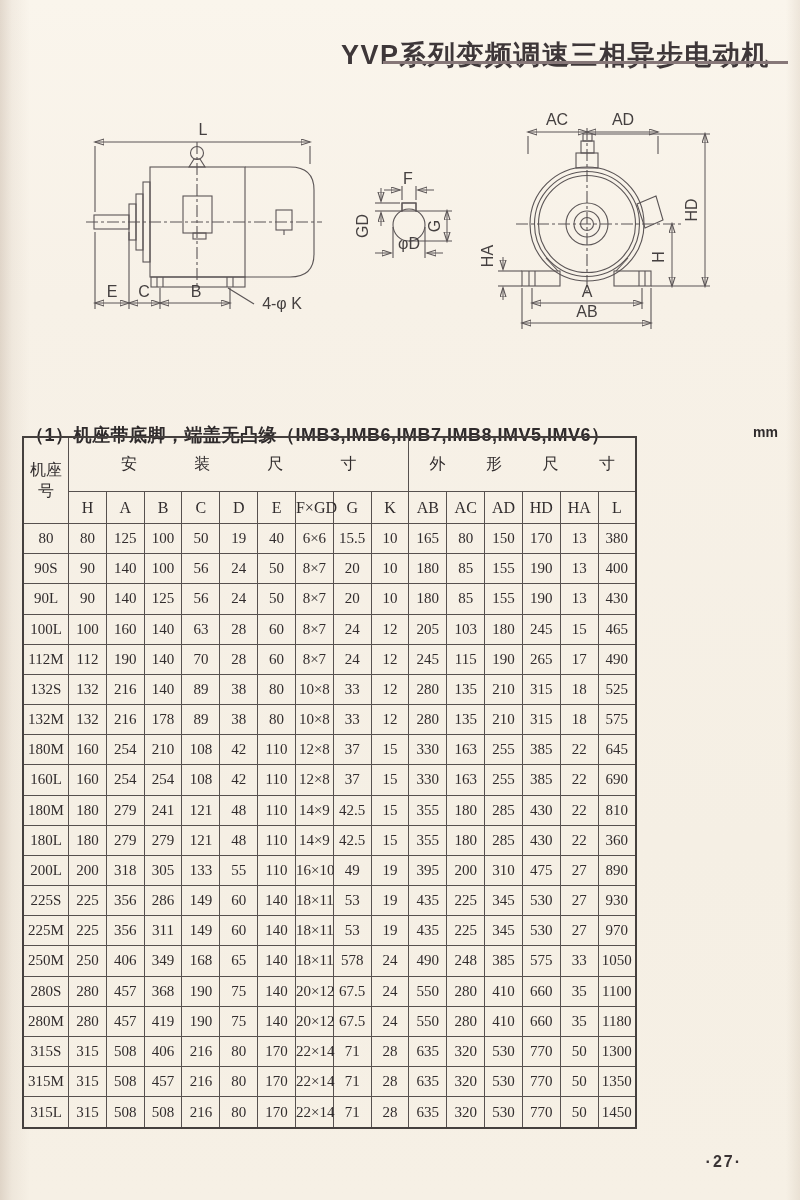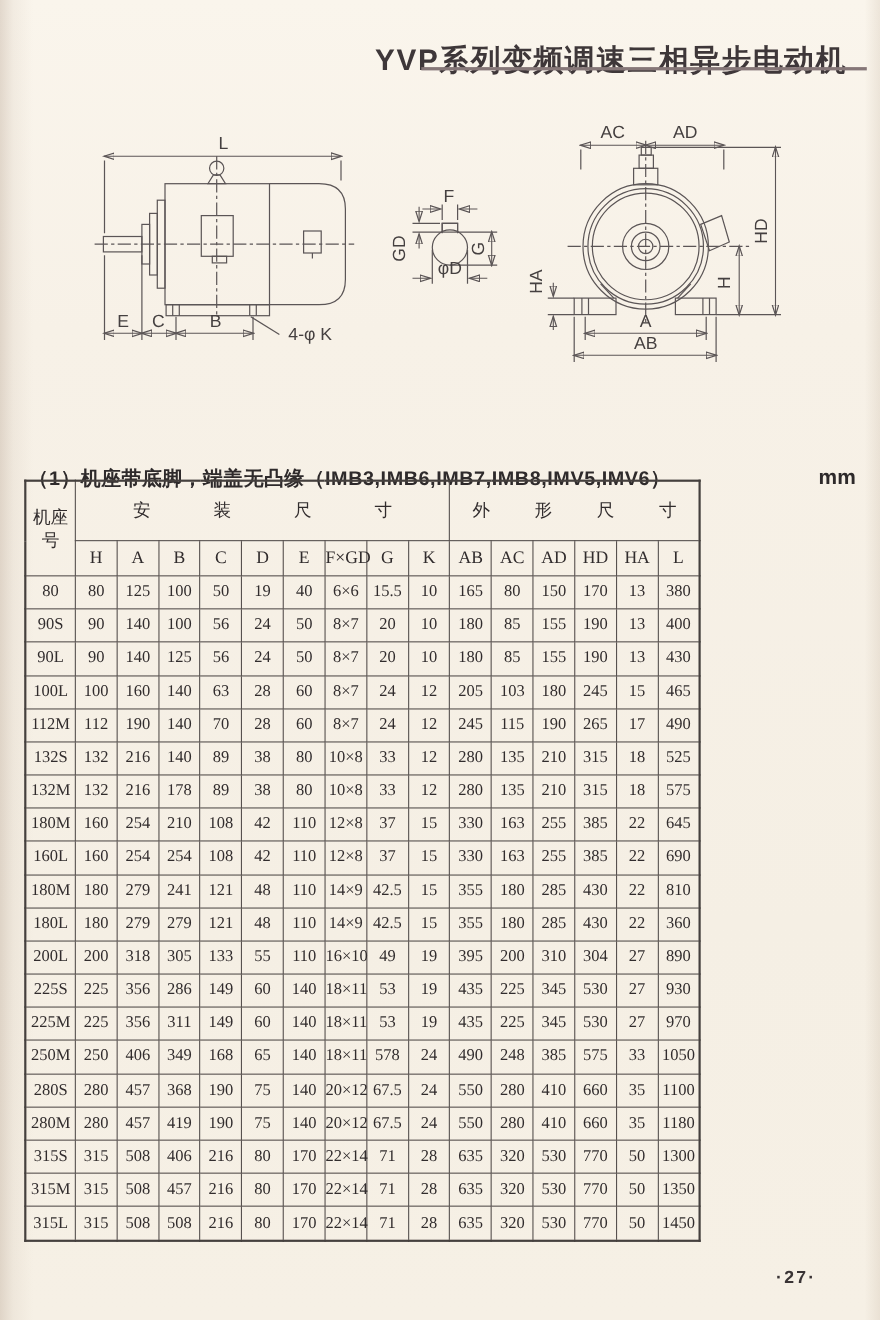--- a/index.html
+++ b/index.html
@@ -25,21 +25,21 @@
   .drawings .dim{stroke-width:1;}
   .drawings text{
     font-family:"Liberation Sans",sans-serif;font-size:16px;fill:#454040;
     stroke:none;text-anchor:middle;
   }
   .cl{stroke-dasharray:12 3 3 3;stroke-width:.9;}
   .whitefill{fill:#f7f1e7;}
   
   .caption-row{position:absolute;top:383px;left:26px;right:22px;height:24px;margin-top:40px;}
   .caption{font-size:18px;font-weight:600;color:#2e2a2b;letter-spacing:.5px;}
-  .unit{position:absolute;right:0;top:1px;font-size:19px;font-weight:600;color:#2e2a2b;}
+  .unit{position:absolute;right:0;top:1px;font-size:14px;font-weight:600;color:#2e2a2b;}
   
   .dim-table{
     position:absolute;left:22px;top:436px;width:615px;height:693px;
     border-collapse:collapse;table-layout:fixed;
     font-family:"Liberation Serif",serif;font-size:15px;color:#312c2d;
     border:2px solid #45403e;
   }
   .dim-table th,.dim-table td{border:1px solid #57514f;text-align:center;vertical-align:middle;padding:0;font-weight:normal;}
   .dim-table thead tr:first-child{height:30px;}
   .dim-table thead tr:last-child{height:32px;}
@@ -443,21 +443,21 @@
           <td>305</td>
           <td>133</td>
           <td>55</td>
           <td>110</td>
           <td>16×10</td>
           <td>49</td>
           <td>19</td>
           <td>395</td>
           <td>200</td>
           <td>310</td>
-          <td>304</td>
+          <td>475</td>
           <td>27</td>
           <td>890</td>
         </tr>
         <tr>
           <th>225S</th>
           <td>225</td>
           <td>356</td>
           <td>286</td>
           <td>149</td>
           <td>60</td>

